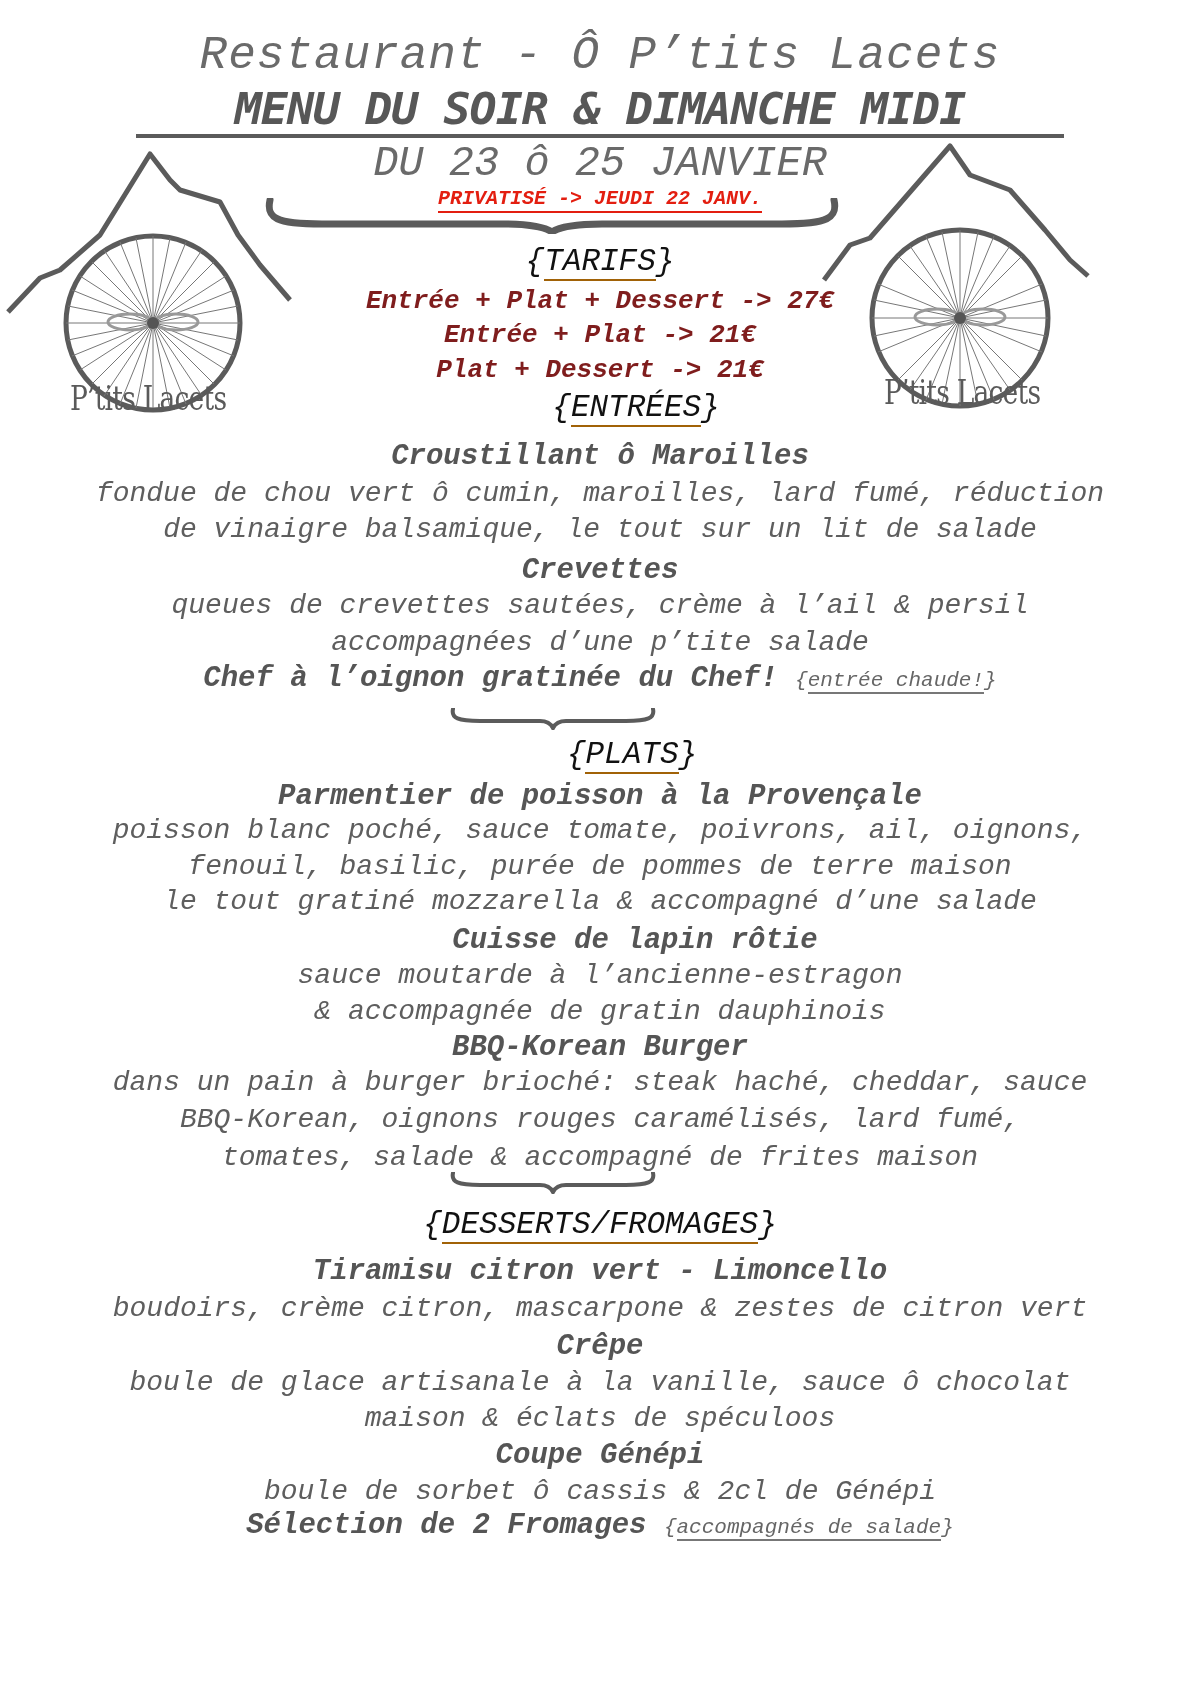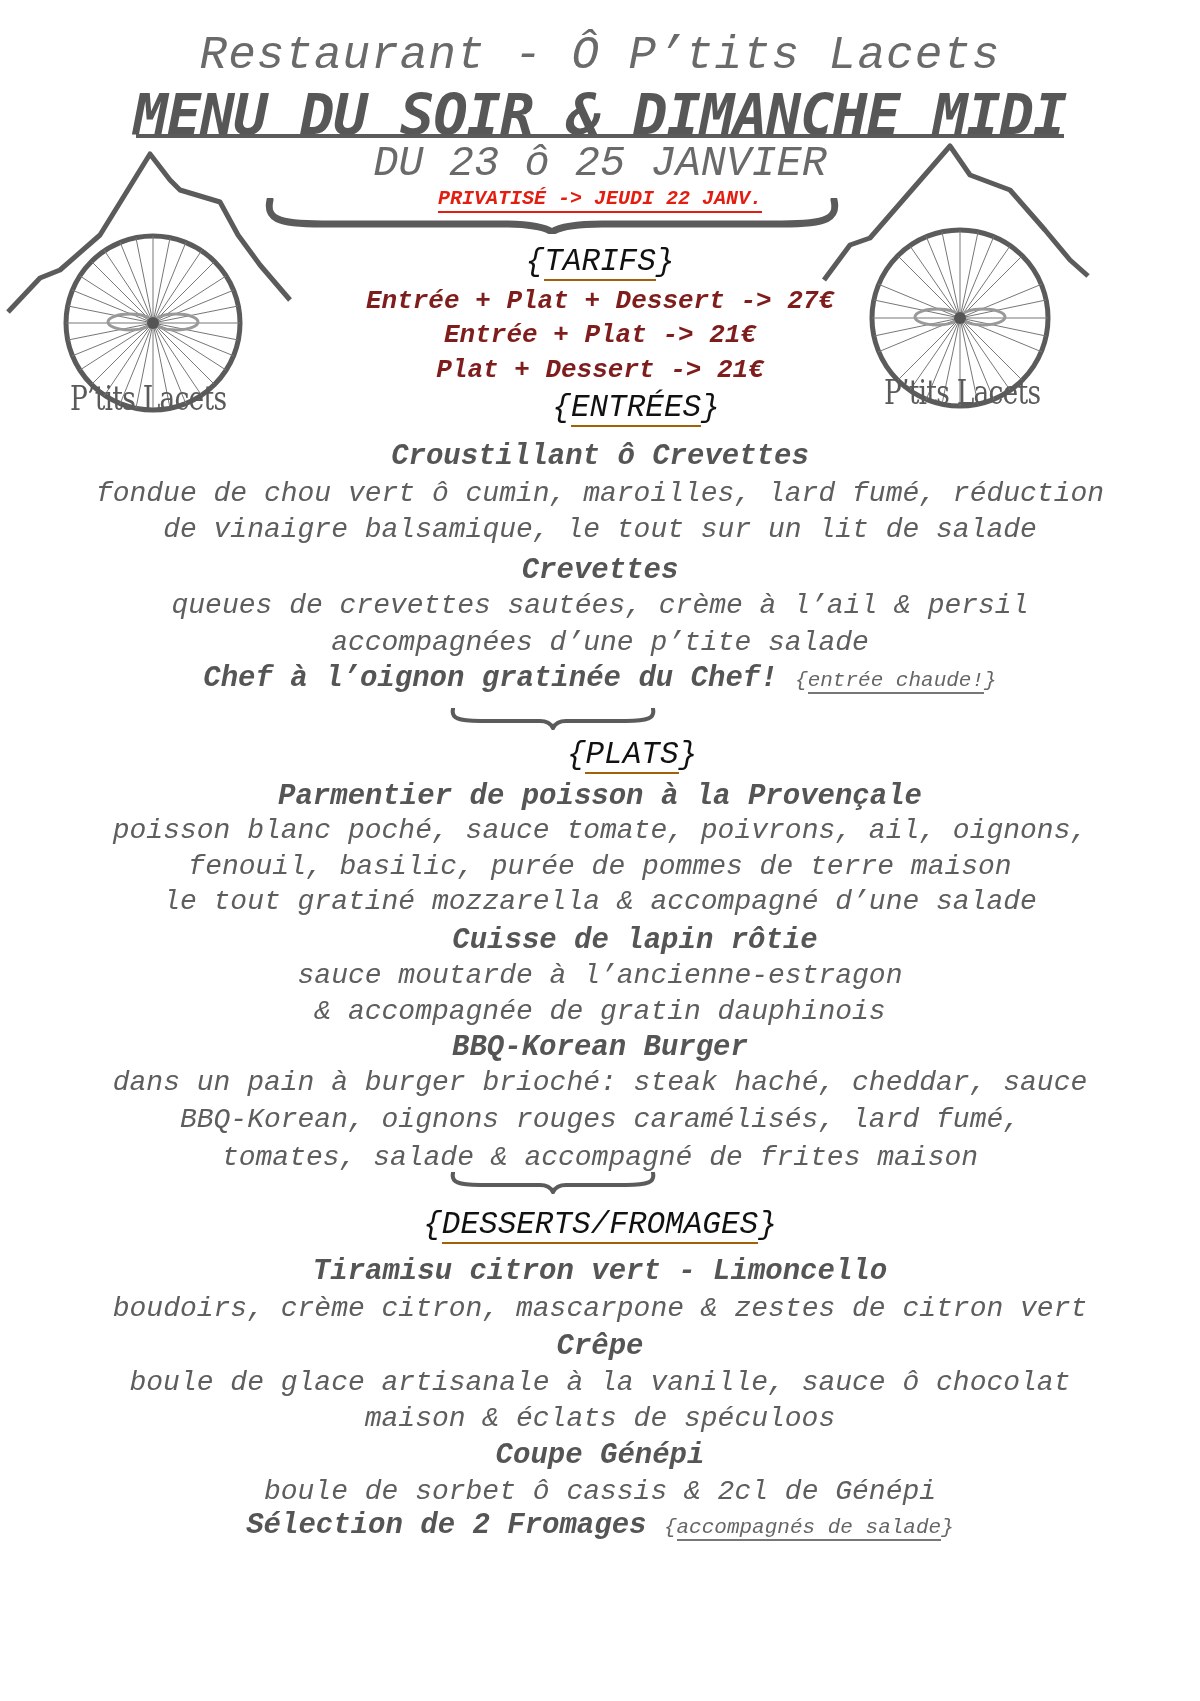--- a/index.html
+++ b/index.html
@@ -1,20 +1,20 @@
 <!DOCTYPE html>
 <html><head>
 <meta charset="utf-8">
 <style>
   html, body { margin: 0; padding: 0; background: #ffffff; }
   body { width: 1200px; height: 1701px; position: relative; overflow: hidden;
          font-family: "Liberation Mono", "DejaVu Sans Mono", monospace; color: #595959; }
   .center-line { position: absolute; left: 0; width: 1200px; text-align: center; white-space: nowrap; }
   .title { top: 30px; font-size: 46px; font-style: italic; color: #6a6a6a; letter-spacing: 1px; }
-  .subtitle { top: 82px; font-size: 57px; font-weight: bold; font-style: italic; color: #575757;
+  .subtitle { top: 82px; font-size: 45px; font-weight: bold; font-style: italic; color: #575757;
               font-family: "DejaVu Sans Mono", "Liberation Mono", monospace; letter-spacing: -1px; }
   .title-rule { position: absolute; left: 136px; width: 928px; top: 134px; height: 4px; background: #5b5b5b; }
   .dates { top: 140px; font-size: 42px; font-style: italic; color: #6a6a6a; font-family: "Liberation Mono", monospace; }
   .privatise { top: 187px; font-size: 20px; font-weight: bold; font-style: italic; color: #e31e10; }
   .privatise span { border-bottom: 2px solid #e31e10; padding-bottom: 1px; }
   .section-head { font-size: 31px; font-style: italic; color: #111111; }
   .section-head .label { border-bottom: 2px solid #a16207; }
   .price { font-size: 26px; font-weight: bold; font-style: italic; color: #7f1d1d; }
   .dish { font-size: 29px; font-weight: bold; font-style: italic; color: #555555; }
   .desc { font-size: 28px; font-style: italic; color: #5e5e5e; }
@@ -93,21 +93,21 @@
   <div class="logo-text" style="left:64px; top:242px;">P’tits Lacets</div>
 </div>
 
 <div class="center-line section-head" style="top:244px;">{<span class="label">TARIFS</span>}</div>
 <div class="center-line price" style="top:286px;">Entrée + Plat + Dessert -&gt; 27€</div>
 <div class="center-line price" style="top:320px;">Entrée + Plat -&gt; 21€</div>
 <div class="center-line price" style="top:355px;">Plat + Dessert -&gt; 21€</div>
 
 <div class="center-line section-head" style="top:390px;padding-left:36px;">{<span class="label">ENTRÉES</span>}</div>
 
-<div class="center-line dish" style="top:440px;">Croustillant ô Crevettes</div>
+<div class="center-line dish" style="top:440px;">Croustillant ô Maroilles</div>
 <div class="center-line desc" style="top:478px;">fondue de chou vert ô cumin, maroilles, lard fumé, réduction</div>
 <div class="center-line desc" style="top:514px;">de vinaigre balsamique, le tout sur un lit de salade</div>
 
 <div class="center-line dish" style="top:554px;">Crevettes</div>
 <div class="center-line desc" style="top:590px;">queues de crevettes sautées, crème à l’ail &amp; persil</div>
 <div class="center-line desc" style="top:627px;">accompagnées d’une p’tite salade</div>
 
 <div class="center-line dish" style="top:662px;">
   <span>Chef à l’oignon gratinée du Chef!</span>
   <span class="note">{<span class="u">entrée chaude!</span>}</span>

